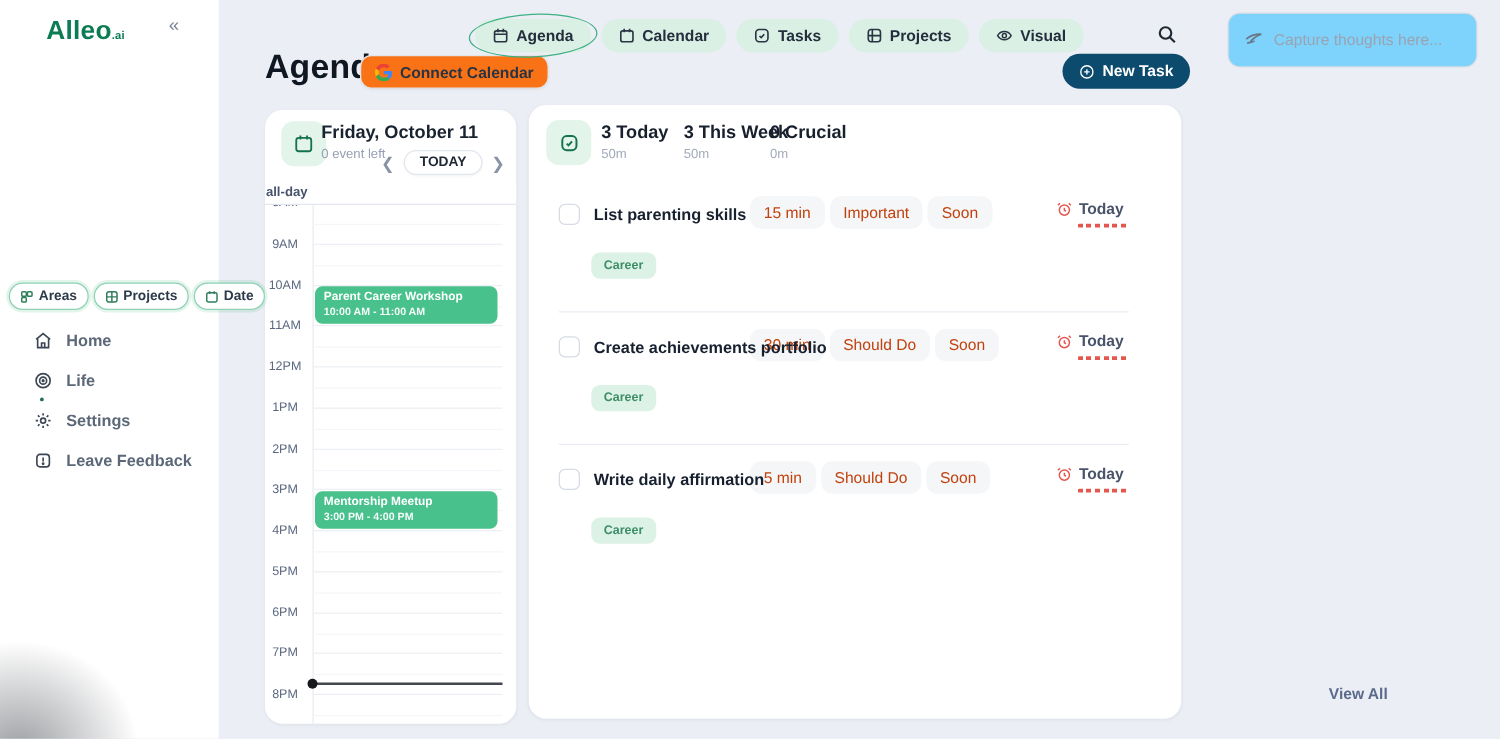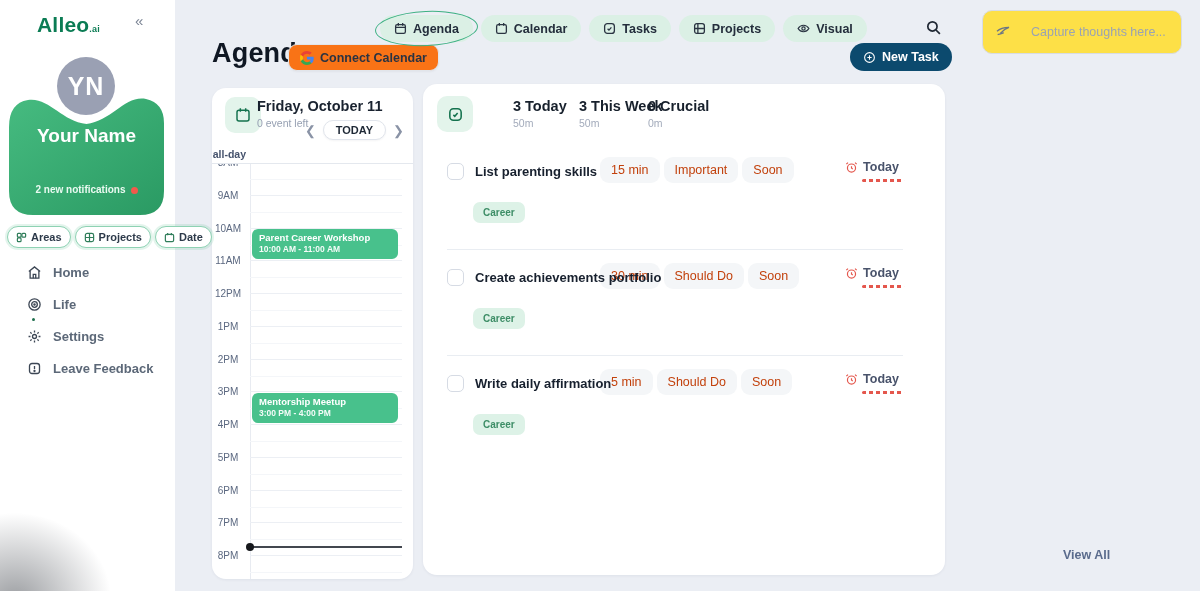--- a/index.html
+++ b/index.html
@@ -34,22 +34,22 @@
 
   
   .top-tabs { position:absolute; left:380px; top:15px; display:flex; gap:8px; z-index:4; }
   .tab { position:relative; display:flex; align-items:center; gap:6px; height:27px; padding:0 14px;
          background:#dbf0e5; border-radius:15px; font-size:12.5px; font-weight:600; color:#242e3c; cursor:pointer; }
   .tab svg { color:#2a3442; }
   .tab.active::after { content:""; position:absolute; left:-5px; top:-4px; right:-5px; bottom:-4px;
          border:1.6px solid #3eb183; border-radius:50%; transform:rotate(-2.5deg); pointer-events:none; }
   .search-btn { position:absolute; left:925px; top:19px; color:#1f2733; cursor:pointer; z-index:4; }
 
-  .capture-card { position:absolute; left:982px; top:10px; width:200px; height:44px; background:#fde047;
-                  border:1px solid #d8dce3; border-radius:10px; display:flex; align-items:center; padding:0 12px; gap:20px; z-index:4;justify-content:space-between; }
+  .capture-card { position:absolute; left:982px; top:10px; width:200px; height:44px; background:#7dd3fc;
+                  border:1px solid #d8dce3; border-radius:10px; display:flex; align-items:center; padding:0 12px; gap:8px; z-index:4;justify-content:space-between; }
   .capture-card svg { color:#6b7585; flex:none; }
   .capture-input { border:none; outline:none; width:100%; font-family:"Liberation Sans",sans-serif;
                    font-size:12.5px; color:#333; background:transparent; }
   .capture-input::placeholder { color:#9aa3b2; }
 
   
   .page-title { position:absolute; left:212px; top:38px; font-size:27px; font-weight:800; color:#0f1723; letter-spacing:.2px; }
   .connect-btn { position:absolute; left:288px; top:44px; height:27px; display:flex; align-items:center; gap:6px;
                  background:#f97316; border:1px solid #e2e5ea; border-radius:9px; padding:0 11px;
                  font-size:12.5px; font-weight:600; color:#2a3342; cursor:pointer; box-shadow:0 1px 2px rgba(30,40,60,.05); }
@@ -87,21 +87,21 @@
                 font-size:10px; color:#5b6880; font-weight:500; }
   .event { position:absolute; left:40px; width:146px; height:30px; background:#48c18c; border-radius:6px;
            padding:3px 7px; color:#fff; overflow:hidden; cursor:pointer; z-index:2; }
   .event .ev-title { font-size:9.5px; font-weight:700; line-height:1.25; white-space:nowrap; }
   .event .ev-time { font-size:8.5px; font-weight:600; opacity:.95; white-space:nowrap; }
   .now-line { position:absolute; left:38px; width:152px; top:384px; height:2px; background:#43474f; z-index:2; }
   .now-dot { position:absolute; left:-4px; top:-3px; width:8px; height:8px; border-radius:50%; background:#16181c; }
 
   
   .task-head-icon { left:14px; top:12px; }
-  .stat { position:absolute; top:14px;margin-left:32px; }
+  .stat { position:absolute; top:14px; }
   .stat .s-label { font-size:14.5px; font-weight:700; color:#17202c; white-space:nowrap; }
   .stat .s-sub { font-size:10.5px; color:#a3abbb; margin-top:3px; }
   .stat1 { left:58px; } .stat2 { left:124px; } .stat3 { left:193px; }
 
   .task-row { position:absolute; left:0; width:522px; height:106px; }
   .task-row .divider { position:absolute; left:24px; right:42px; bottom:0; height:1px; background:#e9edf2; }
   .row1 { top:60px; } .row2 { top:166px; } .row3 { top:272px; }
   .task-check { position:absolute; left:24px; top:19px; width:17px; height:17px; border:1.5px solid #d6dbe4;
                 border-radius:5px; background:#fff; cursor:pointer; }
   .task-title { position:absolute; left:52px; top:20px; font-size:13px; font-weight:600; color:#17202e; white-space:nowrap; z-index:2; }
@@ -363,34 +363,20 @@
       <div class="tag">Career</div>
     </div>
   </div>
 
   <div class="view-all">View All</div>
 
   <div class="sidebar">
     <div class="logo"><span>Alleo</span><span class="suffix">.ai</span></div>
     <div class="collapse">«</div>
 
-    <div class="profile-card">
-      <svg class="blob" width="155" height="158" viewBox="0 0 155 158">
-        <defs>
-          <linearGradient id="g1" x1="0" y1="0" x2="1" y2="1">
-            <stop offset="0" stop-color="#46bb80"></stop>
-            <stop offset="1" stop-color="#2a9a63"></stop>
-          </linearGradient>
-        </defs>
-        <path fill="url(#g1)" d="M0,70 Q0,46 19,43 C40,40 52,64 77.5,67 C103,64 116,38 137,42 Q155,46 155,66 L155,134 Q155,158 131,158 L24,158 Q0,158 0,134 Z"></path>
-      </svg>
-      <div class="avatar">YN</div>
-      <div class="user-name">Your Name</div>
-      <div class="notif"><span>2 new notifications</span><span class="dot"></span></div>
-    </div>
 
     <div class="filters">
       <div class="filter-pill">
         <svg width="11" height="11" viewBox="0 0 24 24" fill="none" stroke="currentColor" stroke-width="2.6">
             <rect x="3" y="3" width="8" height="8" rx="2"></rect>
             <rect x="13" y="3" width="8" height="8" rx="2"></rect>
             <rect x="3" y="13" width="8" height="8" rx="2"></rect>
           </svg>
         <span>Areas</span>
       </div>

